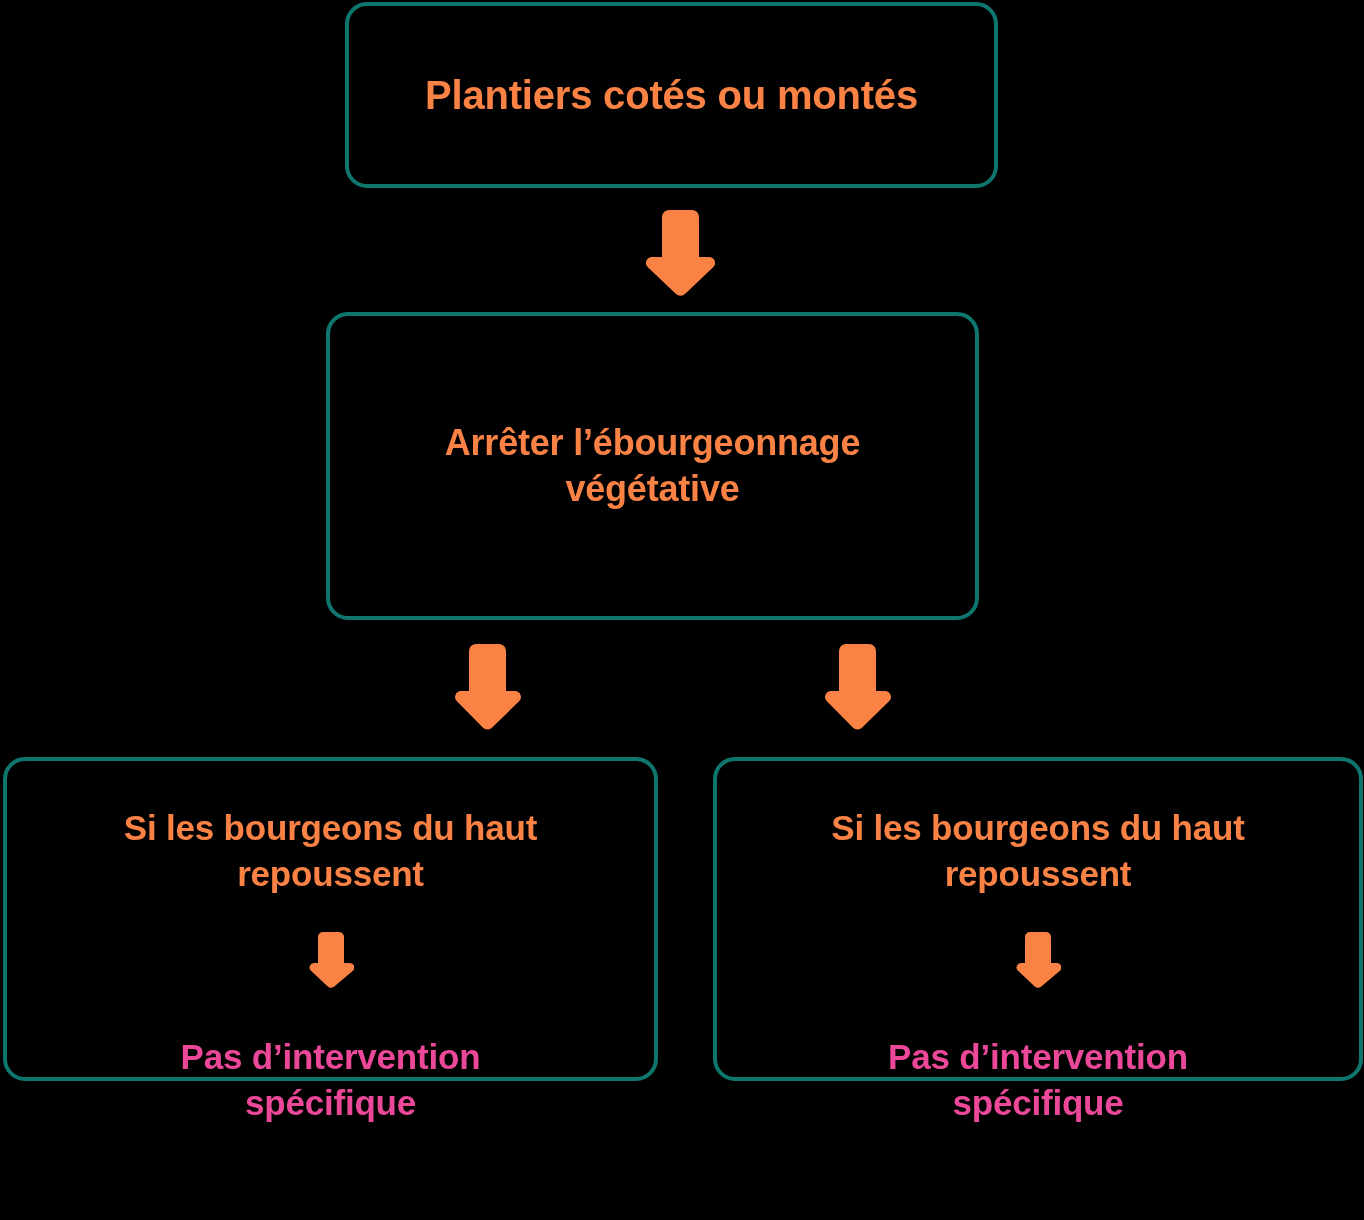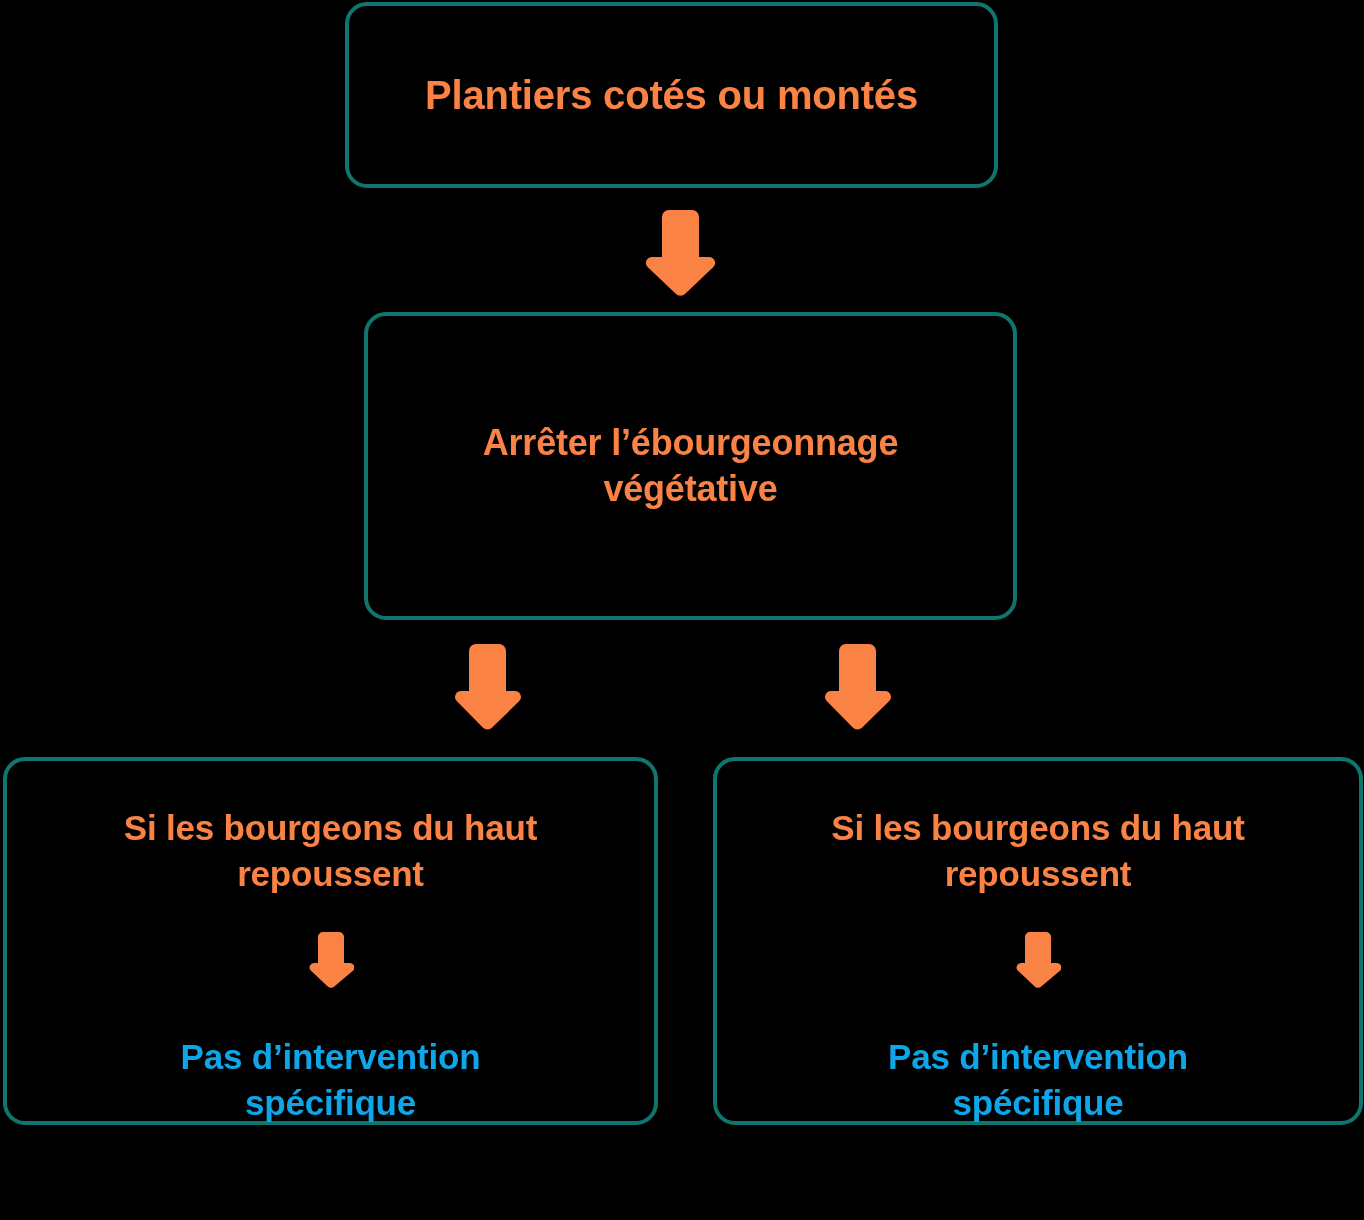--- a/index.html
+++ b/index.html
@@ -41,31 +41,31 @@
   #node-top {
     left: 345px;
     top: 2px;
     width: 653px;
     height: 186px;
     font-size: 40px;
     line-height: 1.15;
   }
 
   #node-wait {
-    left: 364px;
+    left: 326px;
     top: 312px;
     width: 653px;
     height: 308px;
     font-size: 36px;
     line-height: 1.28;
   }
 
   .leaf-box {
     top: 757px;
-    height: 368px;
+    height: 324px;
     padding: 44px 26px 30px;
     justify-content: flex-start;
   }
 
   #node-left {
     left: 3px;
     width: 655px;
   }
 
   #node-right {
@@ -78,21 +78,21 @@
     line-height: 1.3;
     font-weight: bold;
     color: #FA8245;
     max-width: 560px;
   }
 
   .leaf-result {
     font-size: 35px;
     line-height: 1.3;
     font-weight: bold;
-    color: #0ea5e9;
+    color: #ec4899;
     max-width: 560px;
   }
 
   
   .arrow {
     position: absolute;
     color: #FA8245;
   }
   .arrow svg { display: block; width: 100%; height: 100%; }
 

